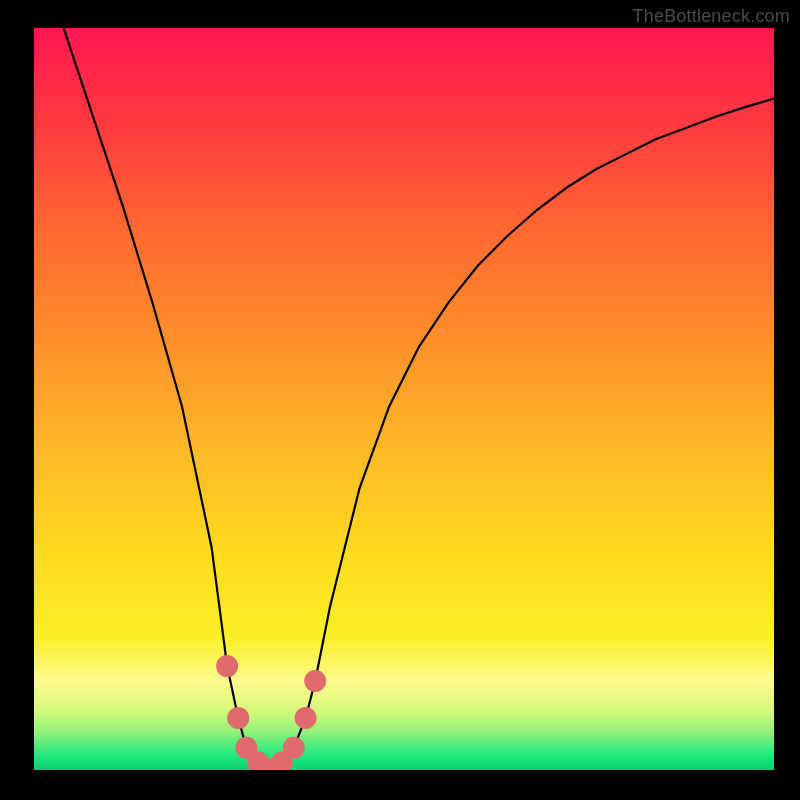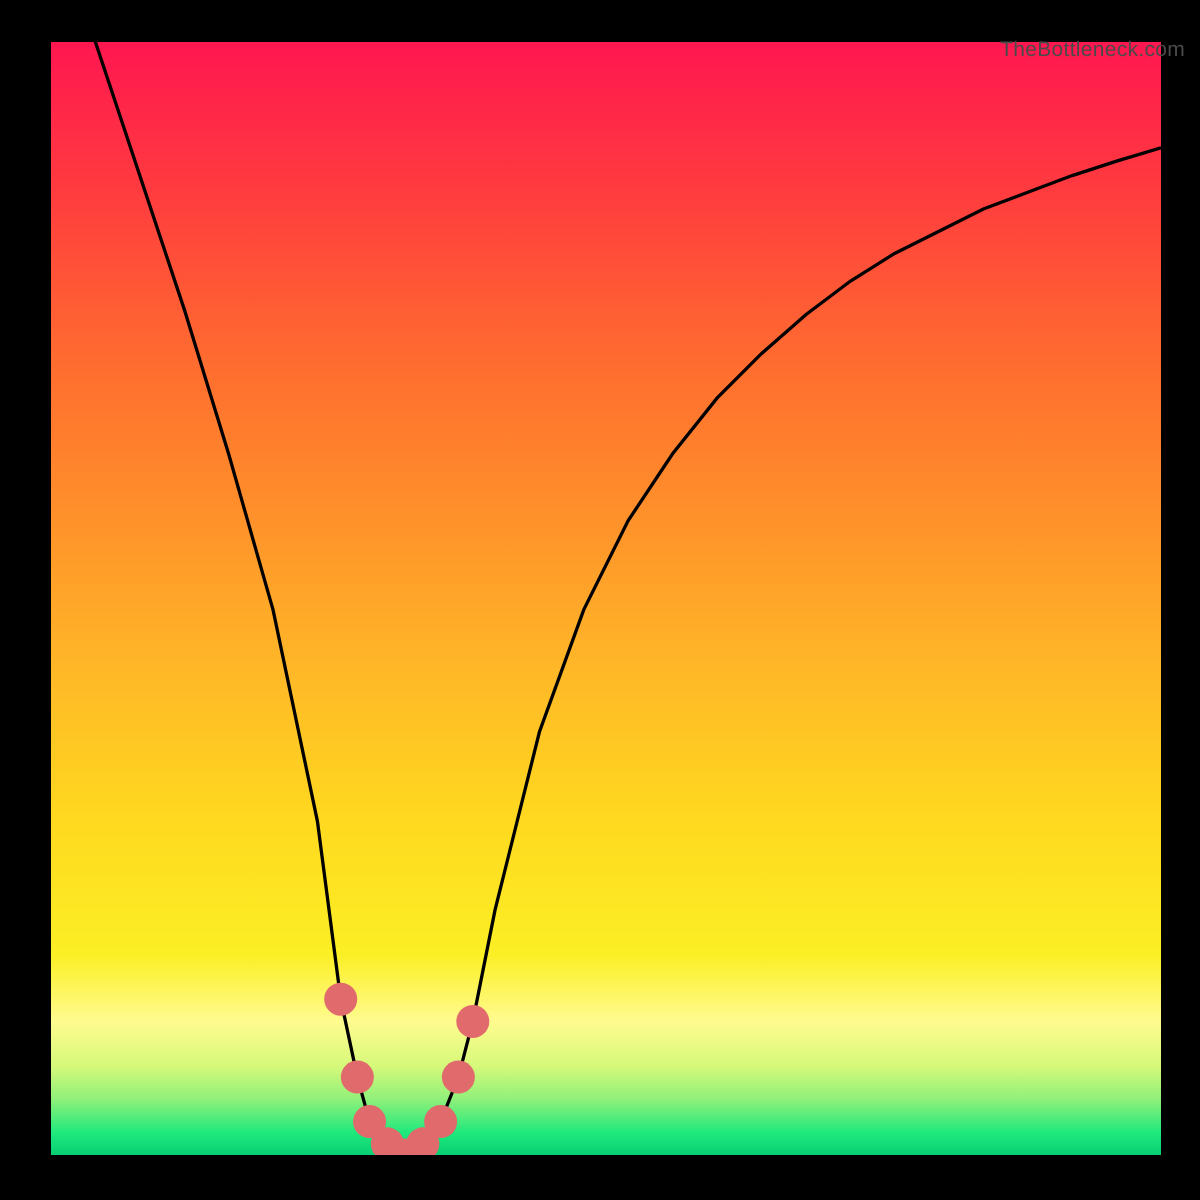--- a/index.html
+++ b/index.html
@@ -19,24 +19,24 @@
   }
   svg.chart-svg {
     position: absolute;
     inset: 0;
     width: 800px;
     height: 800px;
     display: block;
   }
   .watermark {
     position: absolute;
-    top: 24px;
+    top: 6px;
     right: 10px;
     color: #4a4a4a;
-    font-size: 14px;
+    font-size: 18px;
     font-weight: 400;
     letter-spacing: 0.2px;
     user-select: none;
   }
 </style>
 </head>
 <body>
 
 <div class="canvas-wrap">
 

